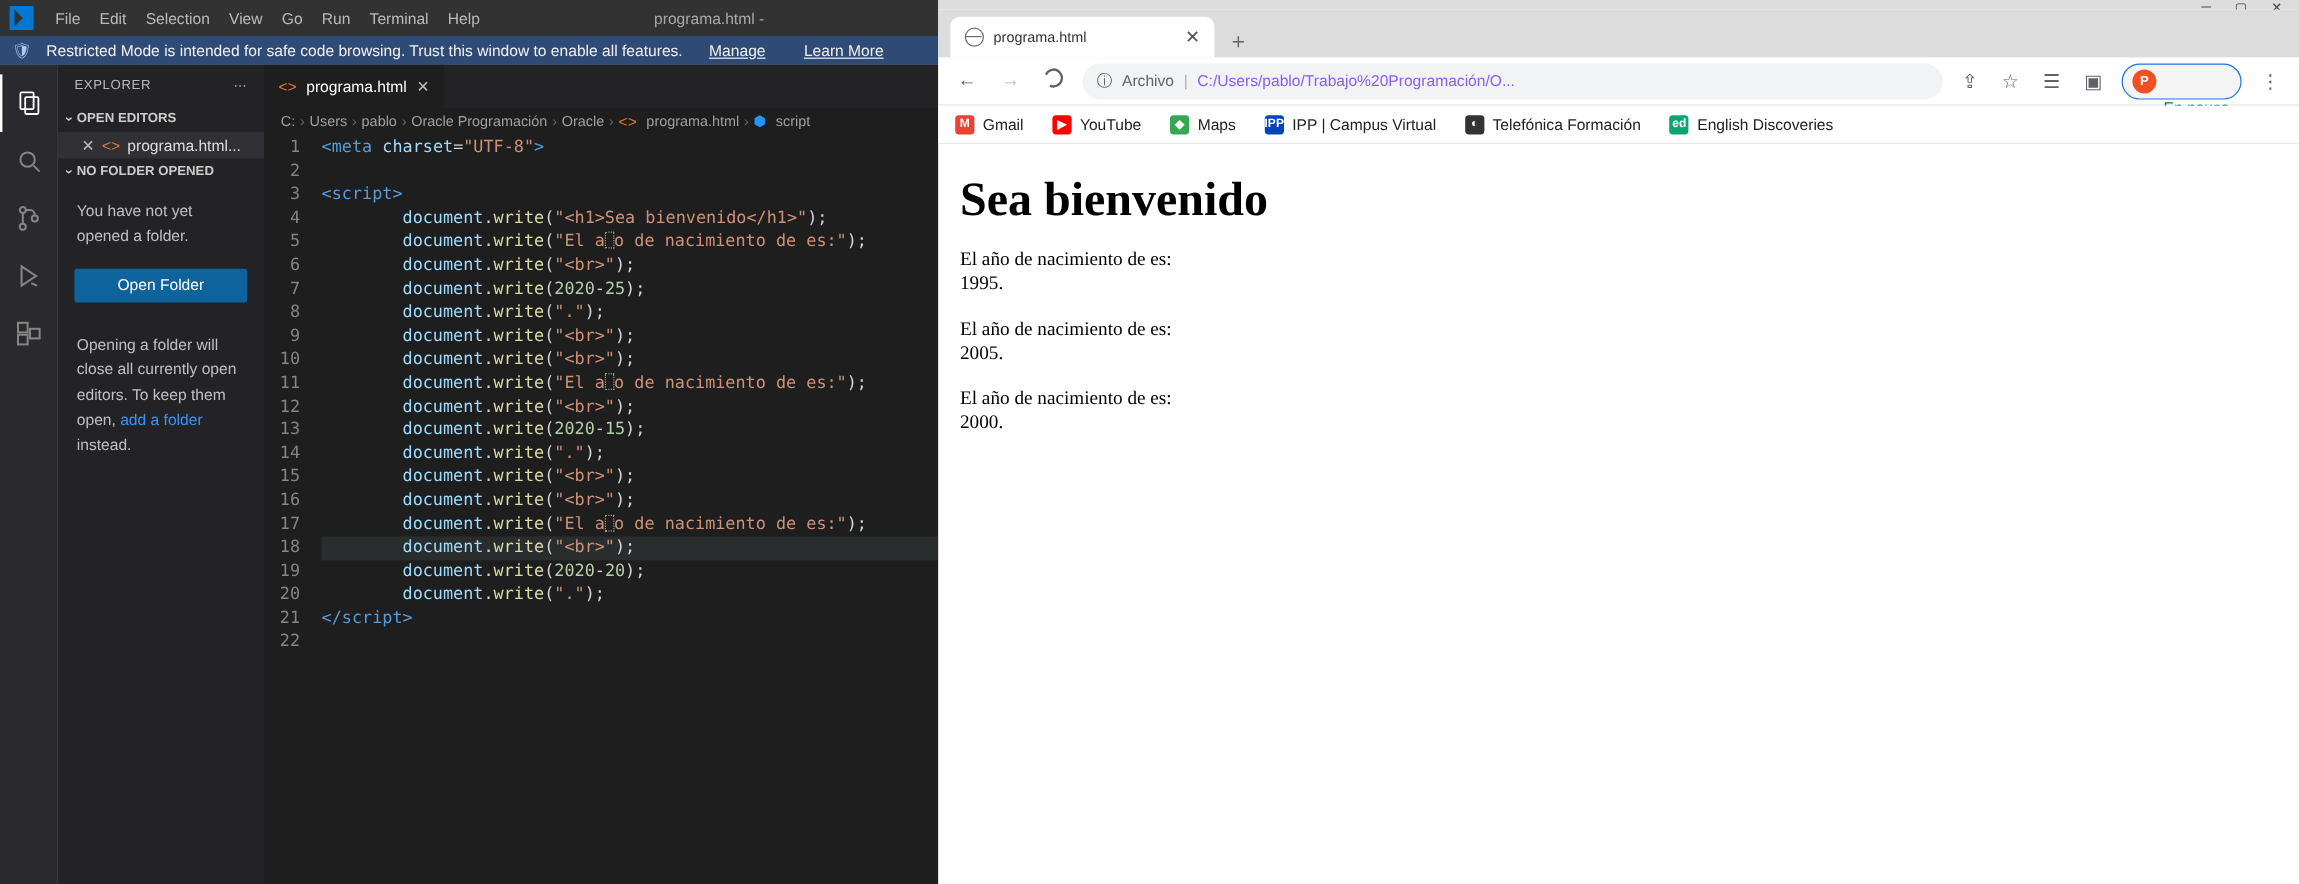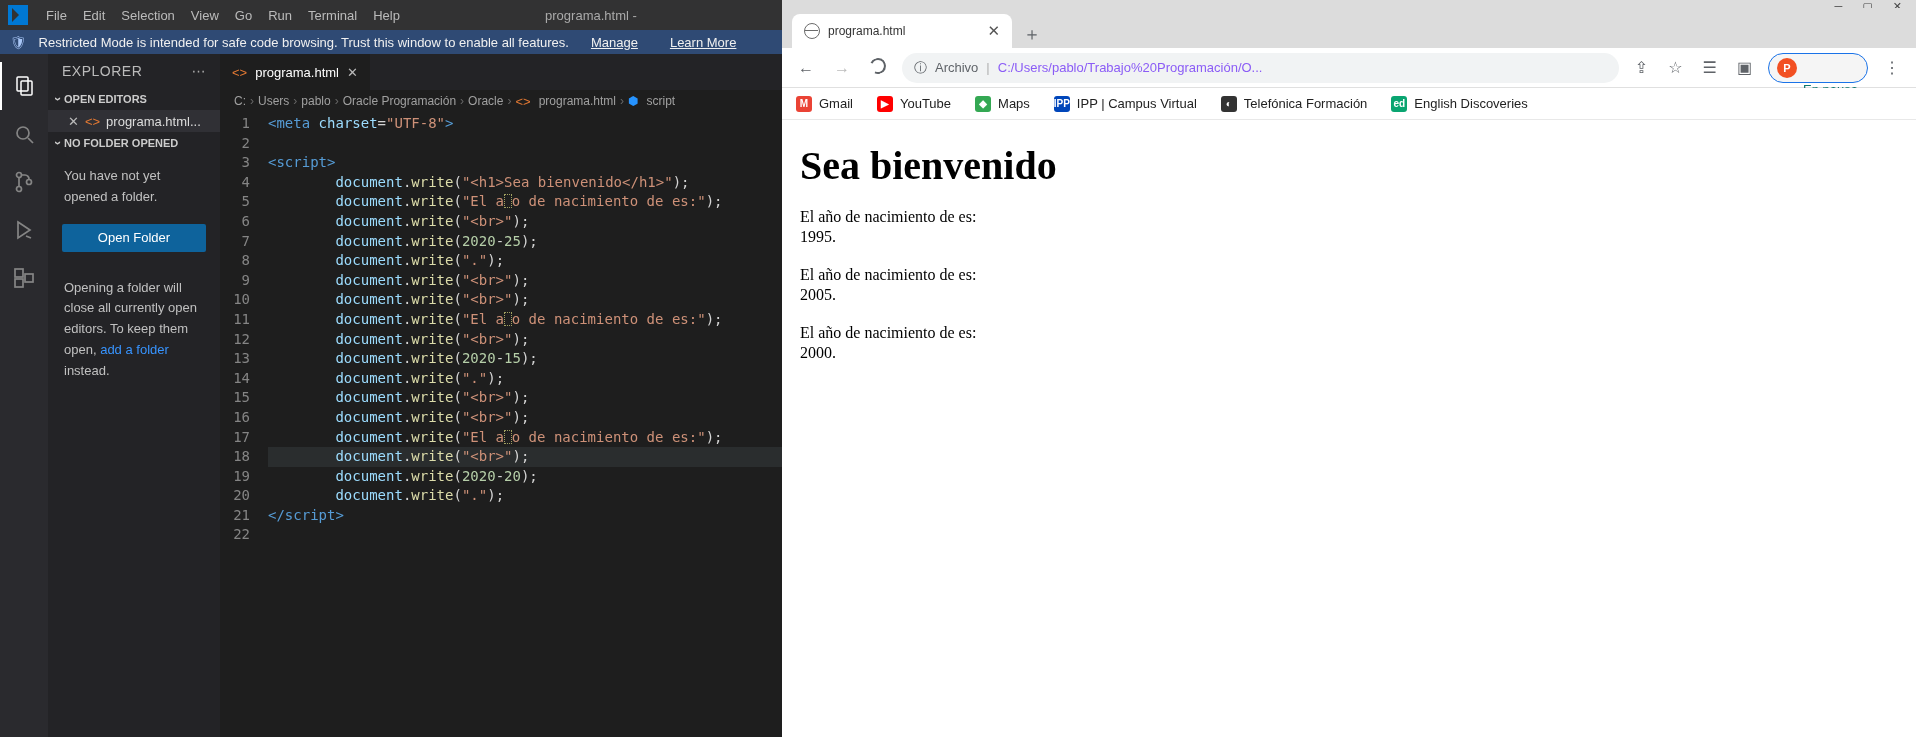--- a/index.html
+++ b/index.html
@@ -11,21 +11,21 @@
 .vscode-title .menu-item { padding: 0 8px; cursor: pointer; }
 .vscode-title .win-title { flex: 1; text-align: center; color: #aaa; }
 .restricted { height: 24px; background: #2f4a74; color: #f0f0f0; display: flex; align-items: center; padding: 0 10px; gap: 12px; }
 .restricted .shield { color: #a9c7f7; }
 .restricted a { color: #f0f0f0; text-decoration: underline; padding: 0 10px; cursor: pointer; }
 .vscode-body { flex: 1; display: flex; overflow: hidden; }
 .activity-bar { width: 48px; background: #2a2a2e; display: flex; flex-direction: column; align-items: center; padding-top: 8px; }
 .act-item { width: 48px; height: 48px; display: flex; align-items: center; justify-content: center; color: #858585; cursor: pointer; }
 .act-item.active { color: #ffffff; border-left: 2px solid #fff; }
 .sidebar { width: 172px; background: #232326; display: flex; flex-direction: column; }
-.sidebar-hdr { height: 34px; display: flex; align-items: center; justify-content: space-between; padding: 0 14px; color: #bbbbbb; font-size: 14px; letter-spacing: 0.5px; }
+.sidebar-hdr { height: 34px; display: flex; align-items: center; justify-content: space-between; padding: 0 14px; color: #bbbbbb; font-size: 11px; letter-spacing: 0.5px; }
 .section-hdr { height: 22px; display: flex; align-items: center; padding: 0 8px; color: #cccccc; font-size: 11px; font-weight: 700; cursor: pointer; gap: 4px; }
 .chev { display: inline-block; transform: rotate(90deg); font-size: 12px; }
 .open-editor-item { height: 22px; display: flex; align-items: center; padding: 0 8px 0 20px; color: #ddd; gap: 6px; background: #303035; }
 .close-x { color: #bbb; font-size: 13px; cursor: pointer; }
 .html-glyph { color: #e37933; font-size: 13px; }
 .folder-msg { padding: 12px 16px; color: #c0c0c0; line-height: 1.6; }
 .btn-open { margin: 4px 14px 14px; height: 28px; background: #0e639c; color: #fff; display: flex; align-items: center; justify-content: center; border-radius: 2px; cursor: pointer; }
 .link { color: #3794ff; cursor: pointer; }
 .editor-area { flex: 1; display: flex; flex-direction: column; background: #1e1e1e; }
 .tabs { height: 36px; background: #232326; display: flex; }

